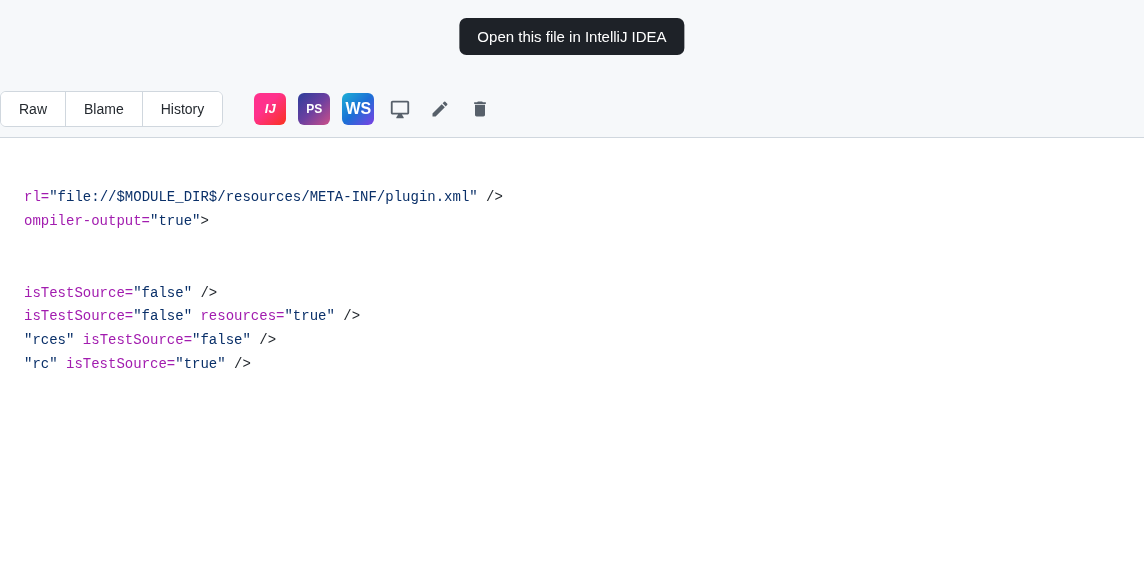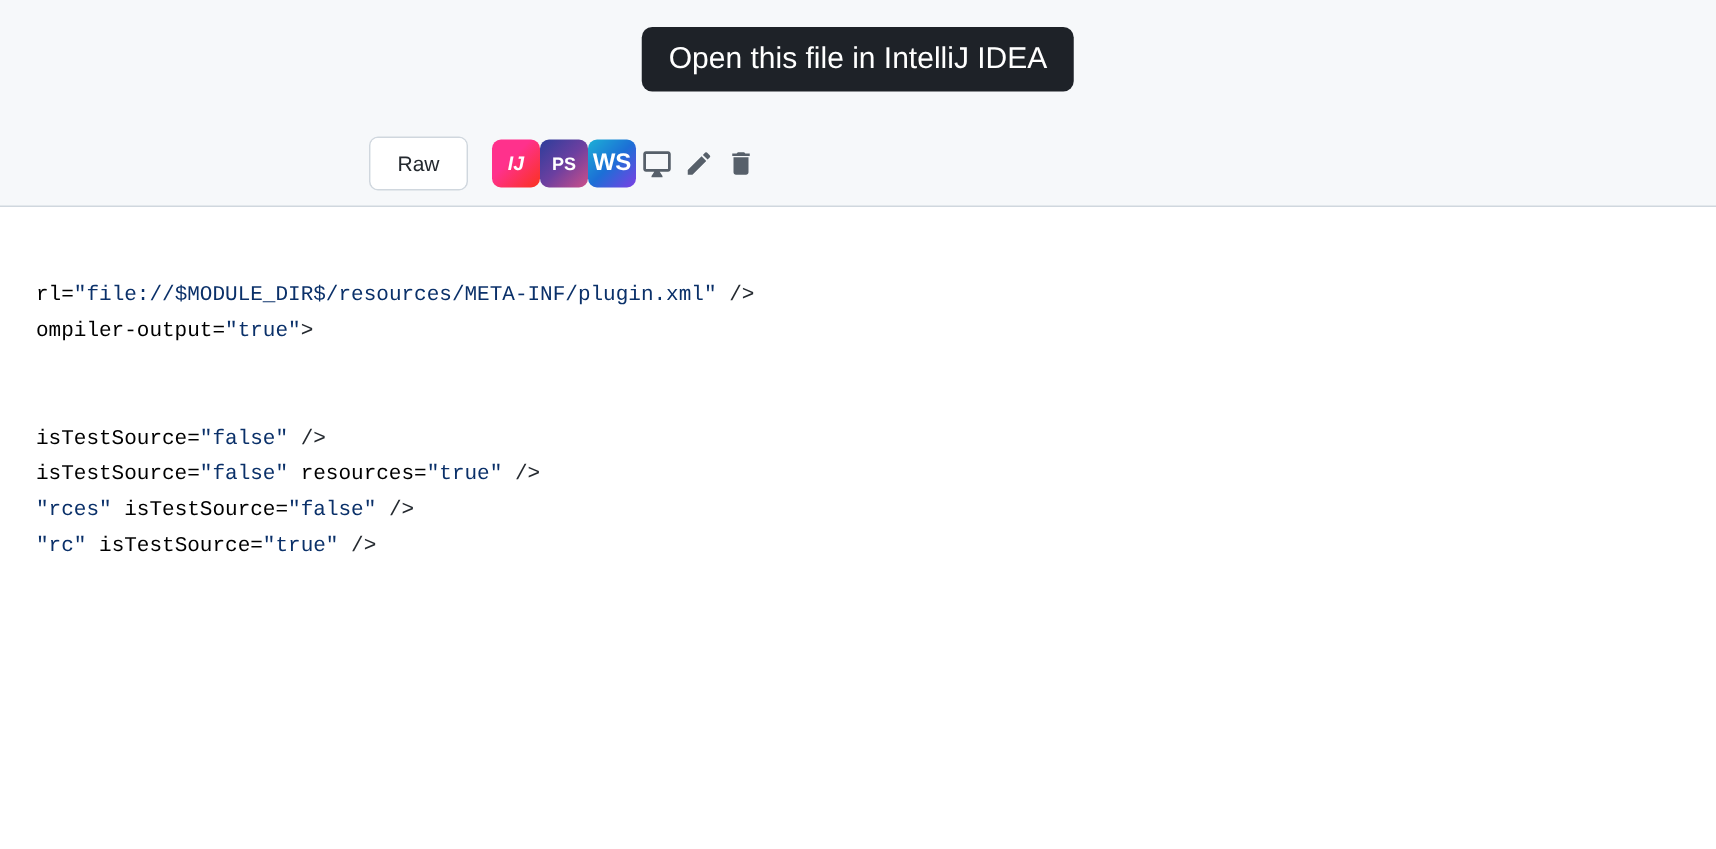--- a/index.html
+++ b/index.html
@@ -14,41 +14,41 @@
     }
 
     
     .tooltip {
       position: absolute;
       top: 18px;
       left: 50%;
       transform: translateX(-50%);
       background: #1e2228;
       color: #ffffff;
-      font-size: 20px;
+      font-size: 15px;
       padding: 10px 18px;
       border-radius: 7px;
       white-space: nowrap;
       z-index: 100;
       pointer-events: none;
     }
 
     
     .toolbar {
       position: absolute;
       top: 80px;
       left: 0;
       right: 0;
       height: 58px;
       background: #f6f8fa;
       border-bottom: 1px solid #d0d7de;
       display: flex;
       align-items: center;
       padding: 0 370px 0 0;
-      justify-content: center;
+      justify-content: flex-start;
       gap: 0;
     }
 
     .tab-group {
       display: flex;
       align-items: center;
       border: 1px solid #d0d7de;
       border-radius: 6px;
       overflow: hidden;
       background: #ffffff;
@@ -69,22 +69,23 @@
       align-items: center;
     }
 
     .tab-btn:last-child {
       border-right: none;
     }
 
     .icon-group {
       display: flex;
       align-items: center;
-      gap: 0;
+      gap: 12px;
       margin-right: 20px;
+      margin-left: 15px;
     }
 
     
     .ide-icon {
       width: 32px;
       height: 32px;
       border-radius: 6px;
       cursor: pointer;
       display: flex;
       align-items: center;
@@ -136,21 +137,21 @@
       line-height: 1.7;
       padding: 0 24px;
       white-space: pre;
       color: #24292f;
     }
 
     .code-line.empty {
       height: 24px;
     }
 
-    .attr-name { color: #000000; }
+    .attr-name { color: #a21caf; }
     .attr-value { color: #0a3069; }
     .punctuation { color: #24292f; }
 
     
     .ij-inner { font-size: 13px; font-weight: 900; font-style: italic; }
     .ps-inner { font-size: 12px; font-weight: 900; }
     .ws-inner { font-size: 16px; font-weight: 900; }
 
     
     .monitor-icon svg {
@@ -161,20 +162,22 @@
   </style>
 </head>
 <body>
 
 <div class="tooltip">Open this file in IntelliJ IDEA</div>
 
 <div class="toolbar">
 
   <div class="tab-group">
     <button class="tab-btn">Raw</button>
+    <button class="tab-btn">Blame</button>
+    <button class="tab-btn">History</button>
   </div>
 
   <div class="icon-group">
 
     <div class="ide-icon ide-icon-ij" title="Open in IntelliJ IDEA">
       <span class="ij-inner">IJ</span>
     </div>
 
     <div class="ide-icon ide-icon-ps" title="Open in PhpStorm">
       <span class="ps-inner">PS</span>

